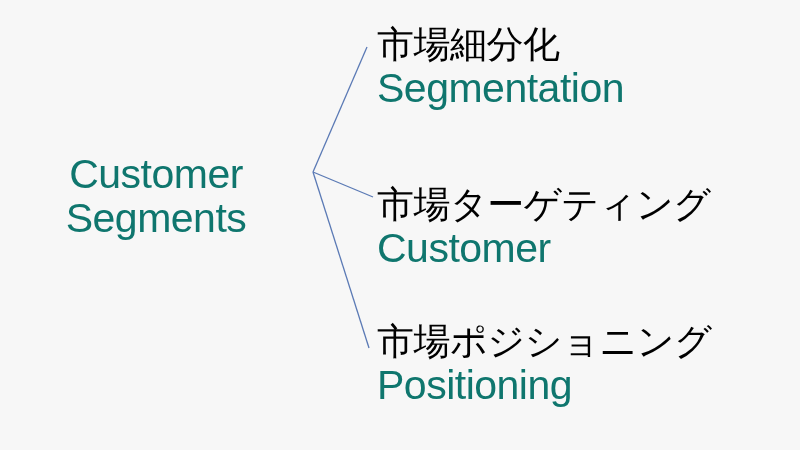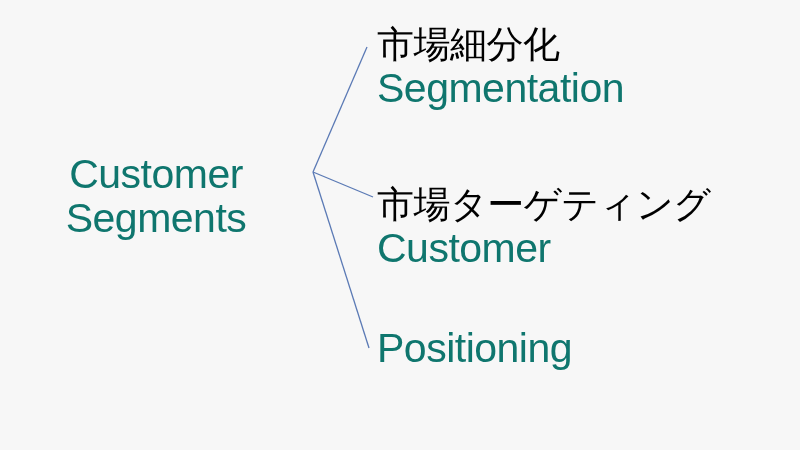--- a/index.html
+++ b/index.html
@@ -112,16 +112,17 @@
     <span class="jp">市場細分化</span>
     <span class="en">Segmentation</span>
   </div>
 
   <div class="branch" id="branch-1">
     <span class="jp">市場ターゲティング</span>
     <span class="en">Customer</span>
   </div>
 
   <div class="branch" id="branch-2">
+    <span class="jp">市場ポジショニング</span>
     <span class="en">Positioning</span>
   </div>
 
 </div>
 
 </body></html>

